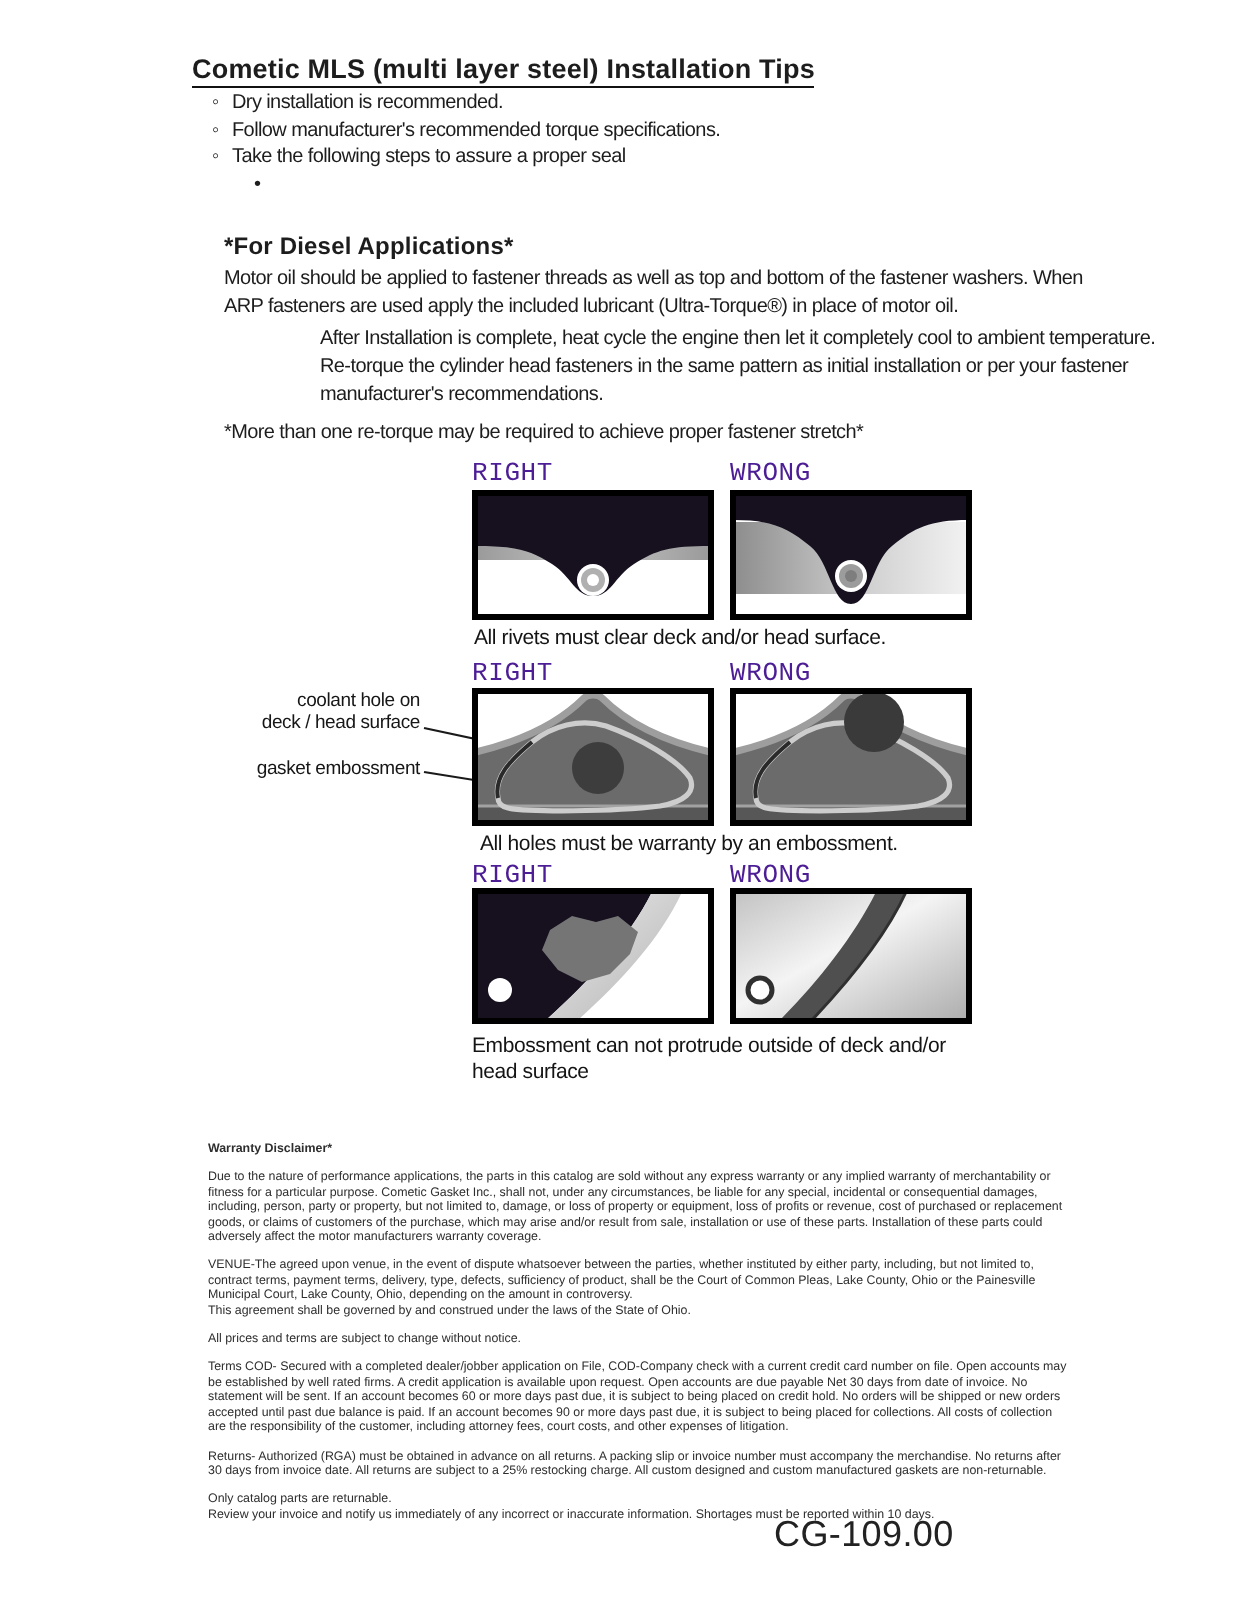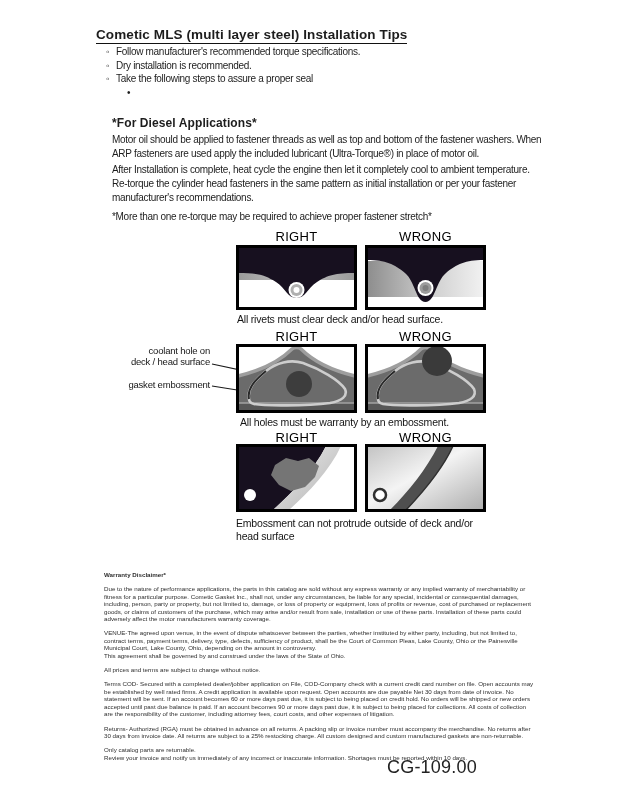--- a/index.html
+++ b/index.html
@@ -12,22 +12,22 @@
     letter-spacing:0.1px; border-bottom:1.5px solid #111; padding-bottom:1px; white-space:nowrap;
   }
   .bullets { position:absolute; left:106px; top:45px; width:440px; font-size:10px; letter-spacing:-0.3px; }
   .bullet-row { display:flex; line-height:13.5px; }
   .bullet-row .mark { flex:0 0 10px; color:#1d1d1d; }
   .bullet-row .mark.circ::before { content:"◦"; font-size:10px; }
   .bullet-row .mark.dot::before { content:"•"; font-size:10px; }
   .bullet-row.sub { margin-left:21px; }
   .diesel-heading { position:absolute; left:112px; top:116px; font-size:12px; font-weight:bold; letter-spacing:0.1px; }
   .body-p { position:absolute; left:112px; width:432px; font-size:10px; line-height:14px; letter-spacing:-0.3px; }
-  .p1 { top:133px; } .p2 { top:163px; } .p3 { top:210px; }
-  .dlabel { position:absolute; width:121px; text-align:center; font-size:13px; letter-spacing:0.3px; color:#000000; }
+  .p1 { top:133px; } .p2 { top:163px;margin-left:48px; } .p3 { top:210px; }
+  .dlabel { position:absolute; width:121px; font-size:13px; letter-spacing:0.3px; color:#4c1d95;font-family:Liberation Mono, monospace; }
   .panel { position:absolute; width:121px; }
   .panel svg { display:block; width:121px; }
   .caption { position:absolute; font-size:10.5px; letter-spacing:-0.2px; color:#141414; line-height:13px; }
   .ann { position:absolute; left:95px; width:115px; text-align:right; font-size:9.5px; line-height:11px; letter-spacing:-0.2px; color:#161616; }
   .ann-lines { position:absolute; left:210px; top:358px; width:92px; height:40px; }
   .legal { position:absolute; left:104px; top:571px; width:430px; font-size:6.2px; line-height:7.4px; color:#2e2e2e; }
   .legal .lh { font-weight:bold; margin:0 0 7px 0; }
   .legal .lp { margin:0 0 7px 0; }
   .legal .lp.tight { margin-bottom:0; }
   .footer-code { position:absolute; left:387px; top:757px; font-size:18px; letter-spacing:0.2px; color:#222222; }
@@ -35,25 +35,25 @@
 </head>
 <body>
 
 <div class="page">
 
   <div class="title">Cometic MLS (multi layer steel) Installation Tips</div>
 
   <div class="bullets">
     <div class="bullet-row">
       <span class="mark circ"></span>
-      <span>Follow manufacturer's recommended torque specifications.</span>
+      <span>Dry installation is recommended.</span>
     </div>
     <div class="bullet-row">
       <span class="mark circ"></span>
-      <span>Dry installation is recommended.</span>
+      <span>Follow manufacturer's recommended torque specifications.</span>
     </div>
     <div class="bullet-row">
       <span class="mark circ"></span>
       <span>Take the following steps to assure a proper seal</span>
     </div>
     <div class="bullet-row sub">
       <span class="mark dot"></span>
     </div>
   </div>
 

